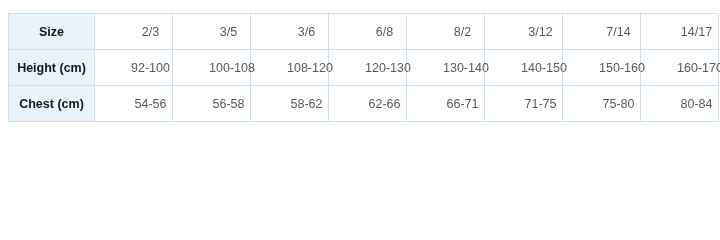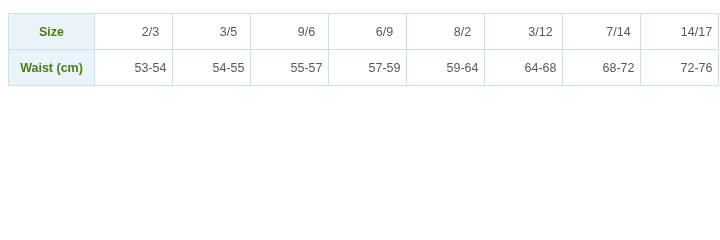--- a/index.html
+++ b/index.html
@@ -32,53 +32,64 @@
     text-align: center;
     vertical-align: middle;
     font-size: 12.5px;
     color: #595959;
     padding: 0 2px;
     white-space: nowrap;
   }
   table.size-chart td.row-head {
     width: 86px;
     background: #eaf3fa;
-    color: #4d7c0f;
+    color: #0f172a;
     font-weight: bold;
     text-align: center;
   }
   table.size-chart td.data-cell {
     width: 78px;
     background: #ffffff;
     padding-left: 36px;
   }
 </style>
 </head>
 <body>
 
 <div class="table-wrap">
   <table class="size-chart">
     <tbody>
       <tr>
         <td class="row-head">Size</td>
         <td class="data-cell">2/3</td>
         <td class="data-cell">3/5</td>
-        <td class="data-cell">9/6</td>
-        <td class="data-cell">6/9</td>
+        <td class="data-cell">3/6</td>
+        <td class="data-cell">6/8</td>
         <td class="data-cell">8/2</td>
         <td class="data-cell">3/12</td>
         <td class="data-cell">7/14</td>
         <td class="data-cell">14/17</td>
       </tr>
       <tr>
-        <td class="row-head">Waist (cm)</td>
-        <td class="data-cell">53-54</td>
-        <td class="data-cell">54-55</td>
-        <td class="data-cell">55-57</td>
-        <td class="data-cell">57-59</td>
-        <td class="data-cell">59-64</td>
-        <td class="data-cell">64-68</td>
-        <td class="data-cell">68-72</td>
-        <td class="data-cell">72-76</td>
+        <td class="row-head">Height (cm)</td>
+        <td class="data-cell">92-100</td>
+        <td class="data-cell">100-108</td>
+        <td class="data-cell">108-120</td>
+        <td class="data-cell">120-130</td>
+        <td class="data-cell">130-140</td>
+        <td class="data-cell">140-150</td>
+        <td class="data-cell">150-160</td>
+        <td class="data-cell">160-170</td>
+      </tr>
+      <tr>
+        <td class="row-head">Chest (cm)</td>
+        <td class="data-cell">54-56</td>
+        <td class="data-cell">56-58</td>
+        <td class="data-cell">58-62</td>
+        <td class="data-cell">62-66</td>
+        <td class="data-cell">66-71</td>
+        <td class="data-cell">71-75</td>
+        <td class="data-cell">75-80</td>
+        <td class="data-cell">80-84</td>
       </tr>
     </tbody>
   </table>
 </div>
 
 </body></html>

